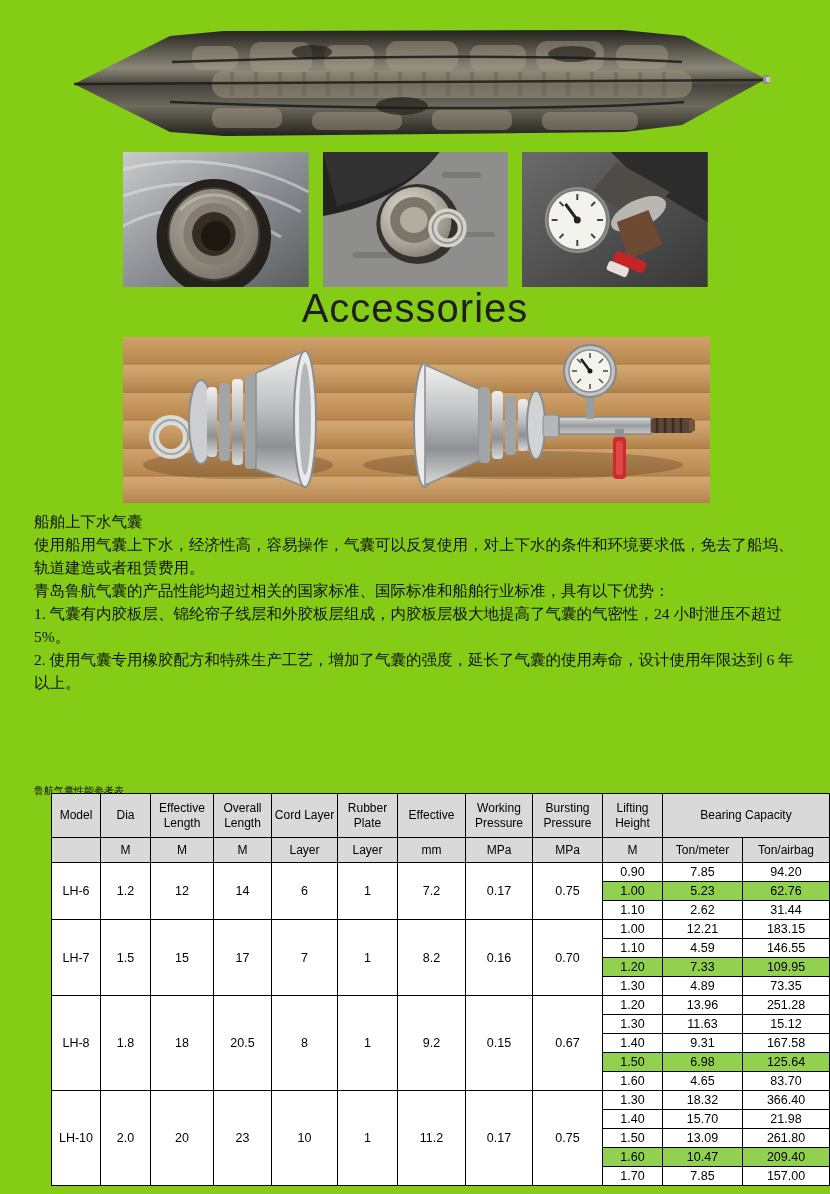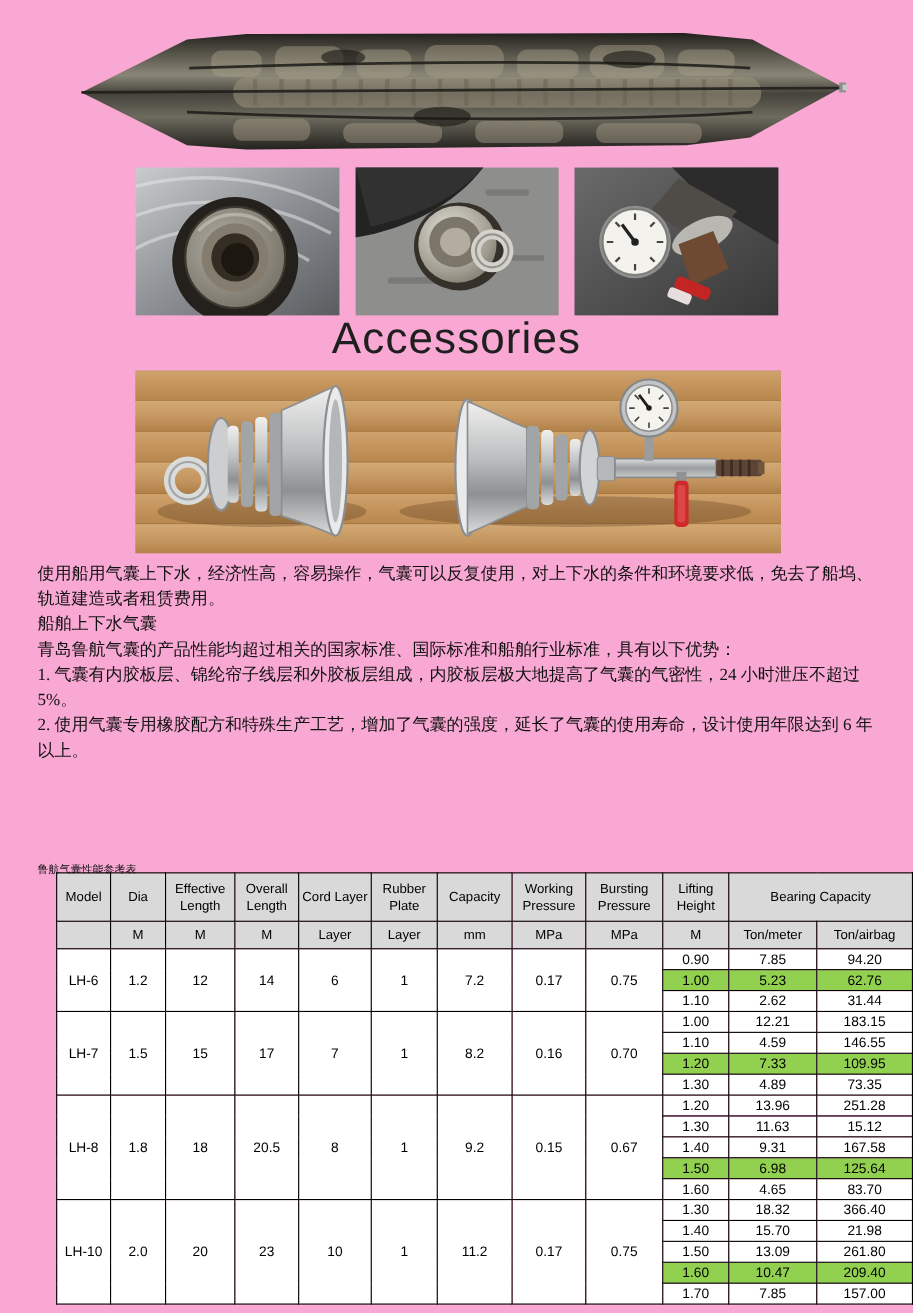--- a/index.html
+++ b/index.html
@@ -1,18 +1,18 @@
 <!DOCTYPE html>
 <html style="--hl: #92D050; --hdr-bg: #D9D9D9;"><head>
 <meta charset="utf-8">
 <style>
   * { margin:0; padding:0; box-sizing:border-box; }
   html,body { background:#ffffff; }
   #page {
-    position:relative; width:830px; height:1194px; background:#f9a8d4;
+    position:relative; width:830px; height:1194px; background:#84cc16;
     overflow:hidden; font-family:"Liberation Sans", sans-serif;
   }
 
   
   .hero { position:absolute; left:72px; top:22px; width:698px; height:122px; }
   .hero svg { width:100%; height:100%; display:block; }
 
   
   .photo-row {
     position:absolute; left:123px; top:152px; width:585px; height:135px;
@@ -317,22 +317,22 @@
               <path d="M550,81 V96"></path>
               <path d="M558,81 V96"></path>
             </g>
           <rect x="566" y="83" width="6" height="11" fill="#70553f"></rect>
         </g>
       </g>
     </svg>
   </div>
 
   <div class="doc-text">
+    <p>船舶上下水气囊</p>
     <p>使用船用气囊上下水，经济性高，容易操作，气囊可以反复使用，对上下水的条件和环境要求低，免去了船坞、轨道建造或者租赁费用。</p>
-    <p>船舶上下水气囊</p>
     <p>青岛鲁航气囊的产品性能均超过相关的国家标准、国际标准和船舶行业标准，具有以下优势：</p>
     <p>1. 气囊有内胶板层、锦纶帘子线层和外胶板层组成，内胶板层极大地提高了气囊的气密性，24 小时泄压不超过 5%。</p>
     <p>2. 使用气囊专用橡胶配方和特殊生产工艺，增加了气囊的强度，延长了气囊的使用寿命，设计使用年限达到 6 年以上。</p>
   </div>
 
   <div class="table-title">鲁航气囊性能参考表</div>
 
   <table class="spec">
       <colgroup>
         <col style="width: 49px;">
@@ -349,21 +349,21 @@
         <col style="width: 87px;">
       </colgroup>
       <thead>
         <tr class="r1">
           <th>Model</th>
           <th>Dia</th>
           <th>Effective Length</th>
           <th>Overall Length</th>
           <th>Cord Layer</th>
           <th>Rubber Plate</th>
-          <th>Capacity</th>
+          <th>Effective</th>
           <th>Working Pressure</th>
           <th>Bursting Pressure</th>
           <th>Lifting Height</th>
           <th colspan="2">Bearing Capacity</th>
         </tr>
         <tr class="r2">
           <th></th>
           <th>M</th>
           <th>M</th>
           <th>M</th>

